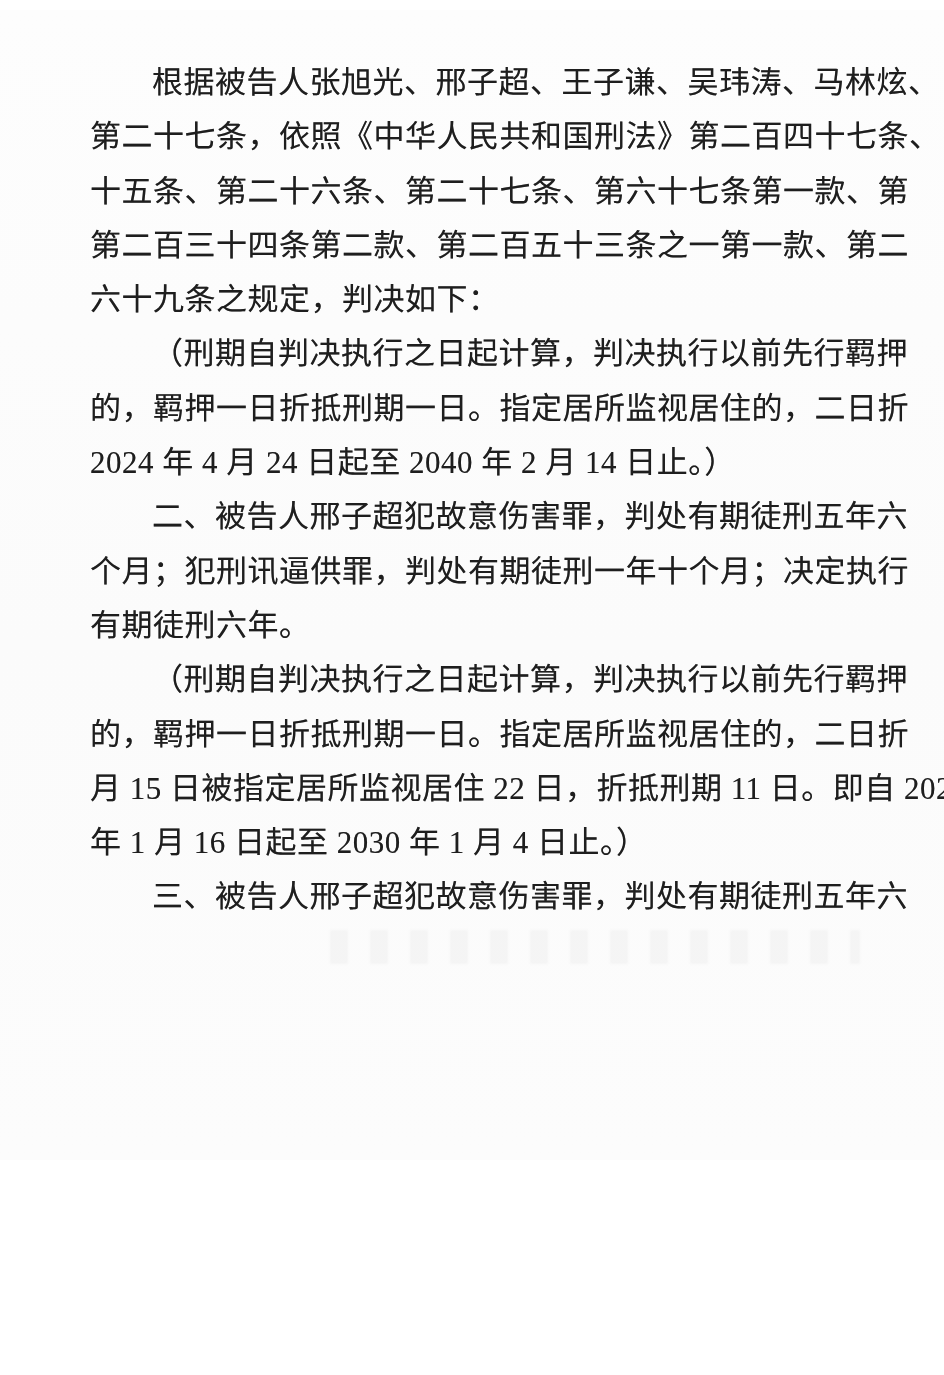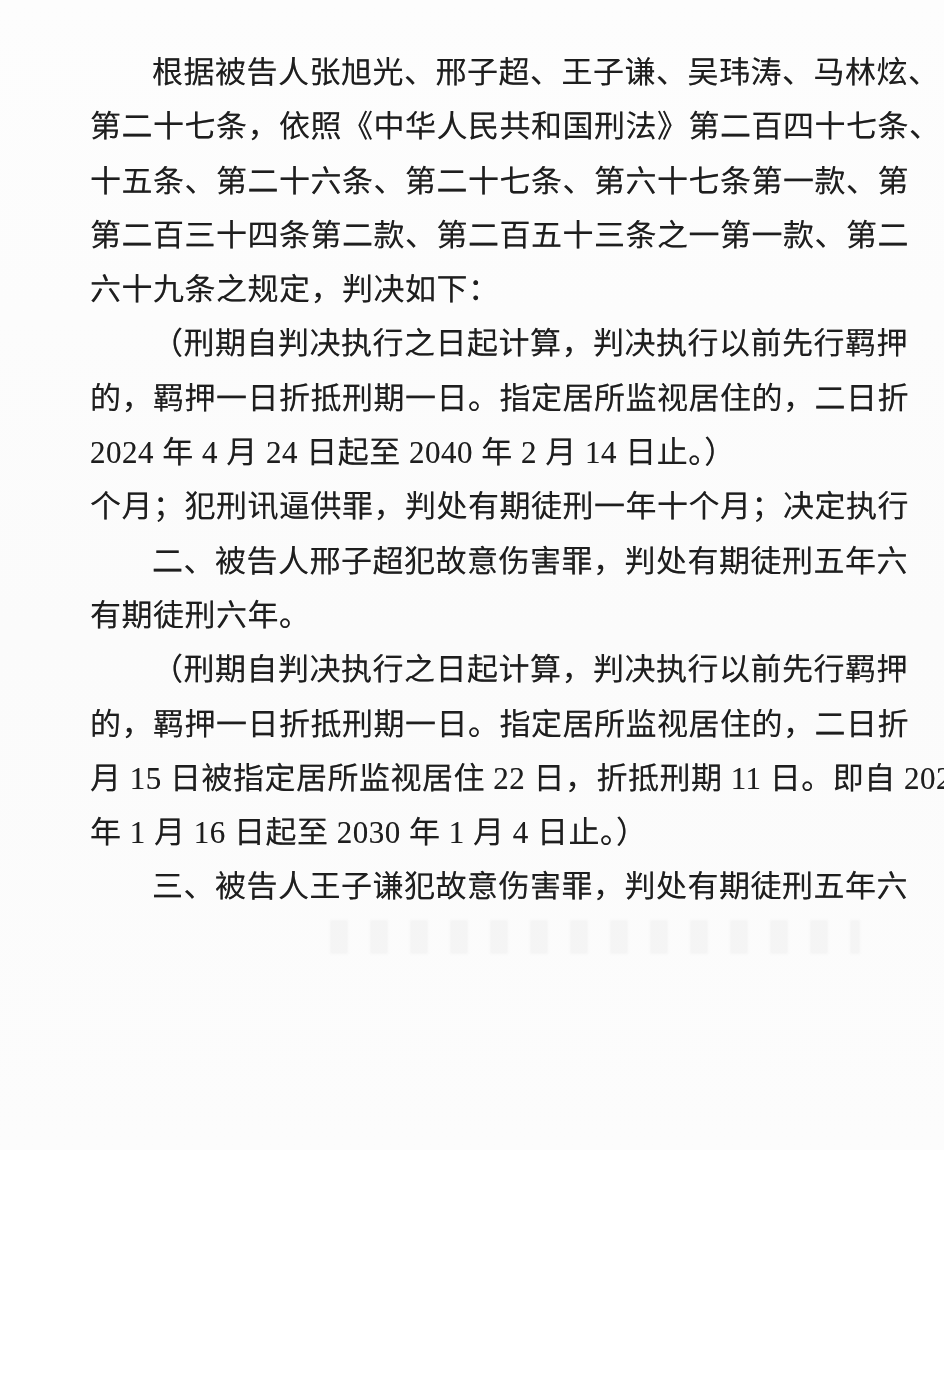--- a/index.html
+++ b/index.html
@@ -4,21 +4,21 @@
 <style>
   html, body {
     margin: 0;
     padding: 0;
     background: #ffffff;
   }
   .page {
     position: relative;
     width: 944px;
     height: 1150px;
-    margin: 0 auto;
+    margin: 10px auto;
     background: linear-gradient(180deg, #fdfdfd 0%, #fbfbfb 55%, #fcfcfc 100%);
     overflow: hidden;
     font-family: "Liberation Serif", "DejaVu Serif", serif;
     color: #1e1e1e;
   }
   .text-block {
     position: absolute;
     top: 46px;
     left: 90px;
     width: 770px;
@@ -80,32 +80,32 @@
         <div class="line">十五条、第二十六条、第二十七条、第六十七条第一款、第</div>
         <div class="line">第二百三十四条第二款、第二百五十三条之一第一款、第二</div>
         <div class="line para-end">六十九条之规定，判决如下：</div>
       </div>
       <div class="paragraph">
         <div class="line first-line">（刑期自判决执行之日起计算，判决执行以前先行羁押</div>
         <div class="line">的，羁押一日折抵刑期一日。指定居所监视居住的，二日折</div>
         <div class="line para-end">2024 年 4 月 24 日起至 2040 年 2 月 14 日止。）</div>
       </div>
       <div class="paragraph">
+        <div class="line first-line">二、被告人邢子超犯故意伤害罪，判处有期徒刑五年六</div>
         <div class="line">个月；犯刑讯逼供罪，判处有期徒刑一年十个月；决定执行</div>
-        <div class="line first-line">二、被告人邢子超犯故意伤害罪，判处有期徒刑五年六</div>
         <div class="line para-end">有期徒刑六年。</div>
       </div>
       <div class="paragraph">
         <div class="line first-line">（刑期自判决执行之日起计算，判决执行以前先行羁押</div>
         <div class="line">的，羁押一日折抵刑期一日。指定居所监视居住的，二日折</div>
         <div class="line">月 15 日被指定居所监视居住 22 日，折抵刑期 11 日。即自 2024</div>
         <div class="line para-end">年 1 月 16 日起至 2030 年 1 月 4 日止。）</div>
       </div>
       <div class="paragraph">
-        <div class="line first-line">三、被告人王子谦犯故意伤害罪，判处有期徒刑五年六</div>
+        <div class="line first-line">三、被告人邢子超犯故意伤害罪，判处有期徒刑五年六</div>
       </div>
     </div>
 
   <div class="scan-smudge"></div>
 
   <div class="footer">
     <span class="page-number">32</span>
   </div>
 </div>
 

